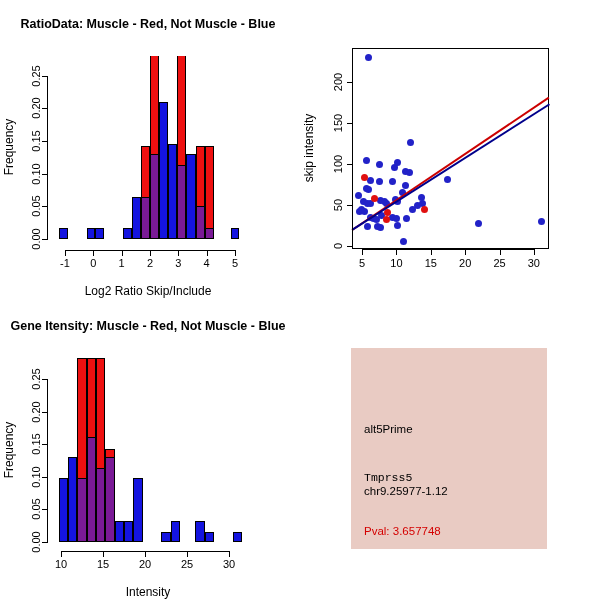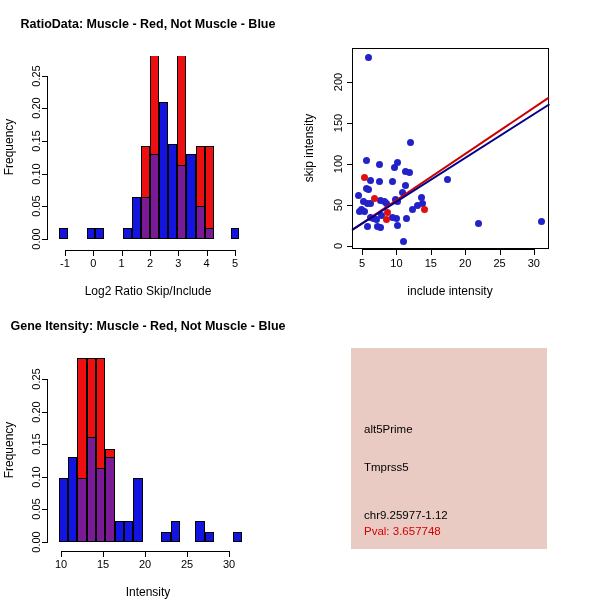--- a/index.html
+++ b/index.html
@@ -156,21 +156,20 @@
       <div class="tick-label rot" style="left: 321px; top: 239.718px; width: 34px;">0</div>
       <div class="axis-line" style="left: 347px; top: 204.698px; width: 6px; height: 1px;"></div>
       <div class="tick-label rot" style="left: 321px; top: 198.698px; width: 34px;">50</div>
       <div class="axis-line" style="left: 347px; top: 163.678px; width: 6px; height: 1px;"></div>
       <div class="tick-label rot" style="left: 321px; top: 157.678px; width: 34px;">100</div>
       <div class="axis-line" style="left: 347px; top: 122.657px; width: 6px; height: 1px;"></div>
       <div class="tick-label rot" style="left: 321px; top: 116.657px; width: 34px;">150</div>
       <div class="axis-line" style="left: 347px; top: 81.6367px; width: 6px; height: 1px;"></div>
       <div class="tick-label rot" style="left: 321px; top: 75.6367px; width: 34px;">200</div>
     </div>
-  <div class="axis-label" style="left:300px;top:284px;width:300px;">include intensity</div>
   <div class="axis-label rot" style="left:259px;top:141px;width:100px;">skip intensity</div>
 
   <div class="panel-title" style="left:-2px;top:319px;">Gene Itensity: Muscle - Red, Not Muscle - Blue</div>
   <div class="plot-area clip" id="plot-bl" style="left:50px;top:357px;width:195px;height:185px;">
       <div class="bar" style="left: 8.73761px; top: 121.162px; width: 9.32572px; height: 63.838px; background: rgb(20, 20, 224);"></div>
       <div class="bar" style="left: 18.0633px; top: 100.317px; width: 9.32572px; height: 84.6831px; background: rgb(20, 20, 224);"></div>
       <div class="bar" style="left: 27.3891px; top: 0.651408px; width: 9.32572px; height: 184.349px; background: rgb(238, 16, 16);"></div>
       <div class="bar" style="left: 27.3891px; top: 121.162px; width: 9.32572px; height: 63.838px; background: rgb(122, 26, 150);"></div>
       <div class="bar" style="left: 36.7148px; top: 0.651408px; width: 9.32572px; height: 184.349px; background: rgb(238, 16, 16);"></div>
       <div class="bar" style="left: 36.7148px; top: 80.1232px; width: 9.32572px; height: 104.877px; background: rgb(122, 26, 150);"></div>
@@ -211,18 +210,18 @@
       <div class="axis-line" style="left: 42px; top: 411.718px; width: 6px; height: 1px;"></div>
       <div class="tick-label rot" style="left: 19px; top: 405.718px; width: 34px;">0.20</div>
       <div class="axis-line" style="left: 42px; top: 379.148px; width: 6px; height: 1px;"></div>
       <div class="tick-label rot" style="left: 19px; top: 373.148px; width: 34px;">0.25</div>
     </div>
   <div class="axis-label" style="left:-2px;top:585px;width:300px;">Intensity</div>
   <div class="axis-label rot" style="left:-41px;top:443px;width:100px;">Frequency</div>
 
   <div id="info-panel" style="left: 351px; top: 348px; width: 196px; height: 201px; background: rgb(233, 203, 195);">
     <div class="info-line" style="left: 13px; top: 75px; color: rgb(0, 0, 0);">alt5Prime</div>
-    <div class="info-line" style="left: 13px; top: 113px; color: rgb(0, 0, 0);">Tmprss5</div>
-    <div class="info-line" style="left: 13px; top: 161px; color: rgb(0, 0, 0);">chr9.25977-1.12</div>
+    <div class="info-line" style="left: 13px; top: 123px; color: rgb(0, 0, 0); font-family: Liberation Mono, monospace;">Tmprss5</div>
+    <div class="info-line" style="left: 13px; top: 137px; color: rgb(0, 0, 0);">chr9.25977-1.12</div>
     <div class="info-line pval" style="left: 13px; top: 177px; color: rgb(212, 0, 0);">Pval: 3.657748</div>
   </div>
 
 </div>
 
 </body></html>

